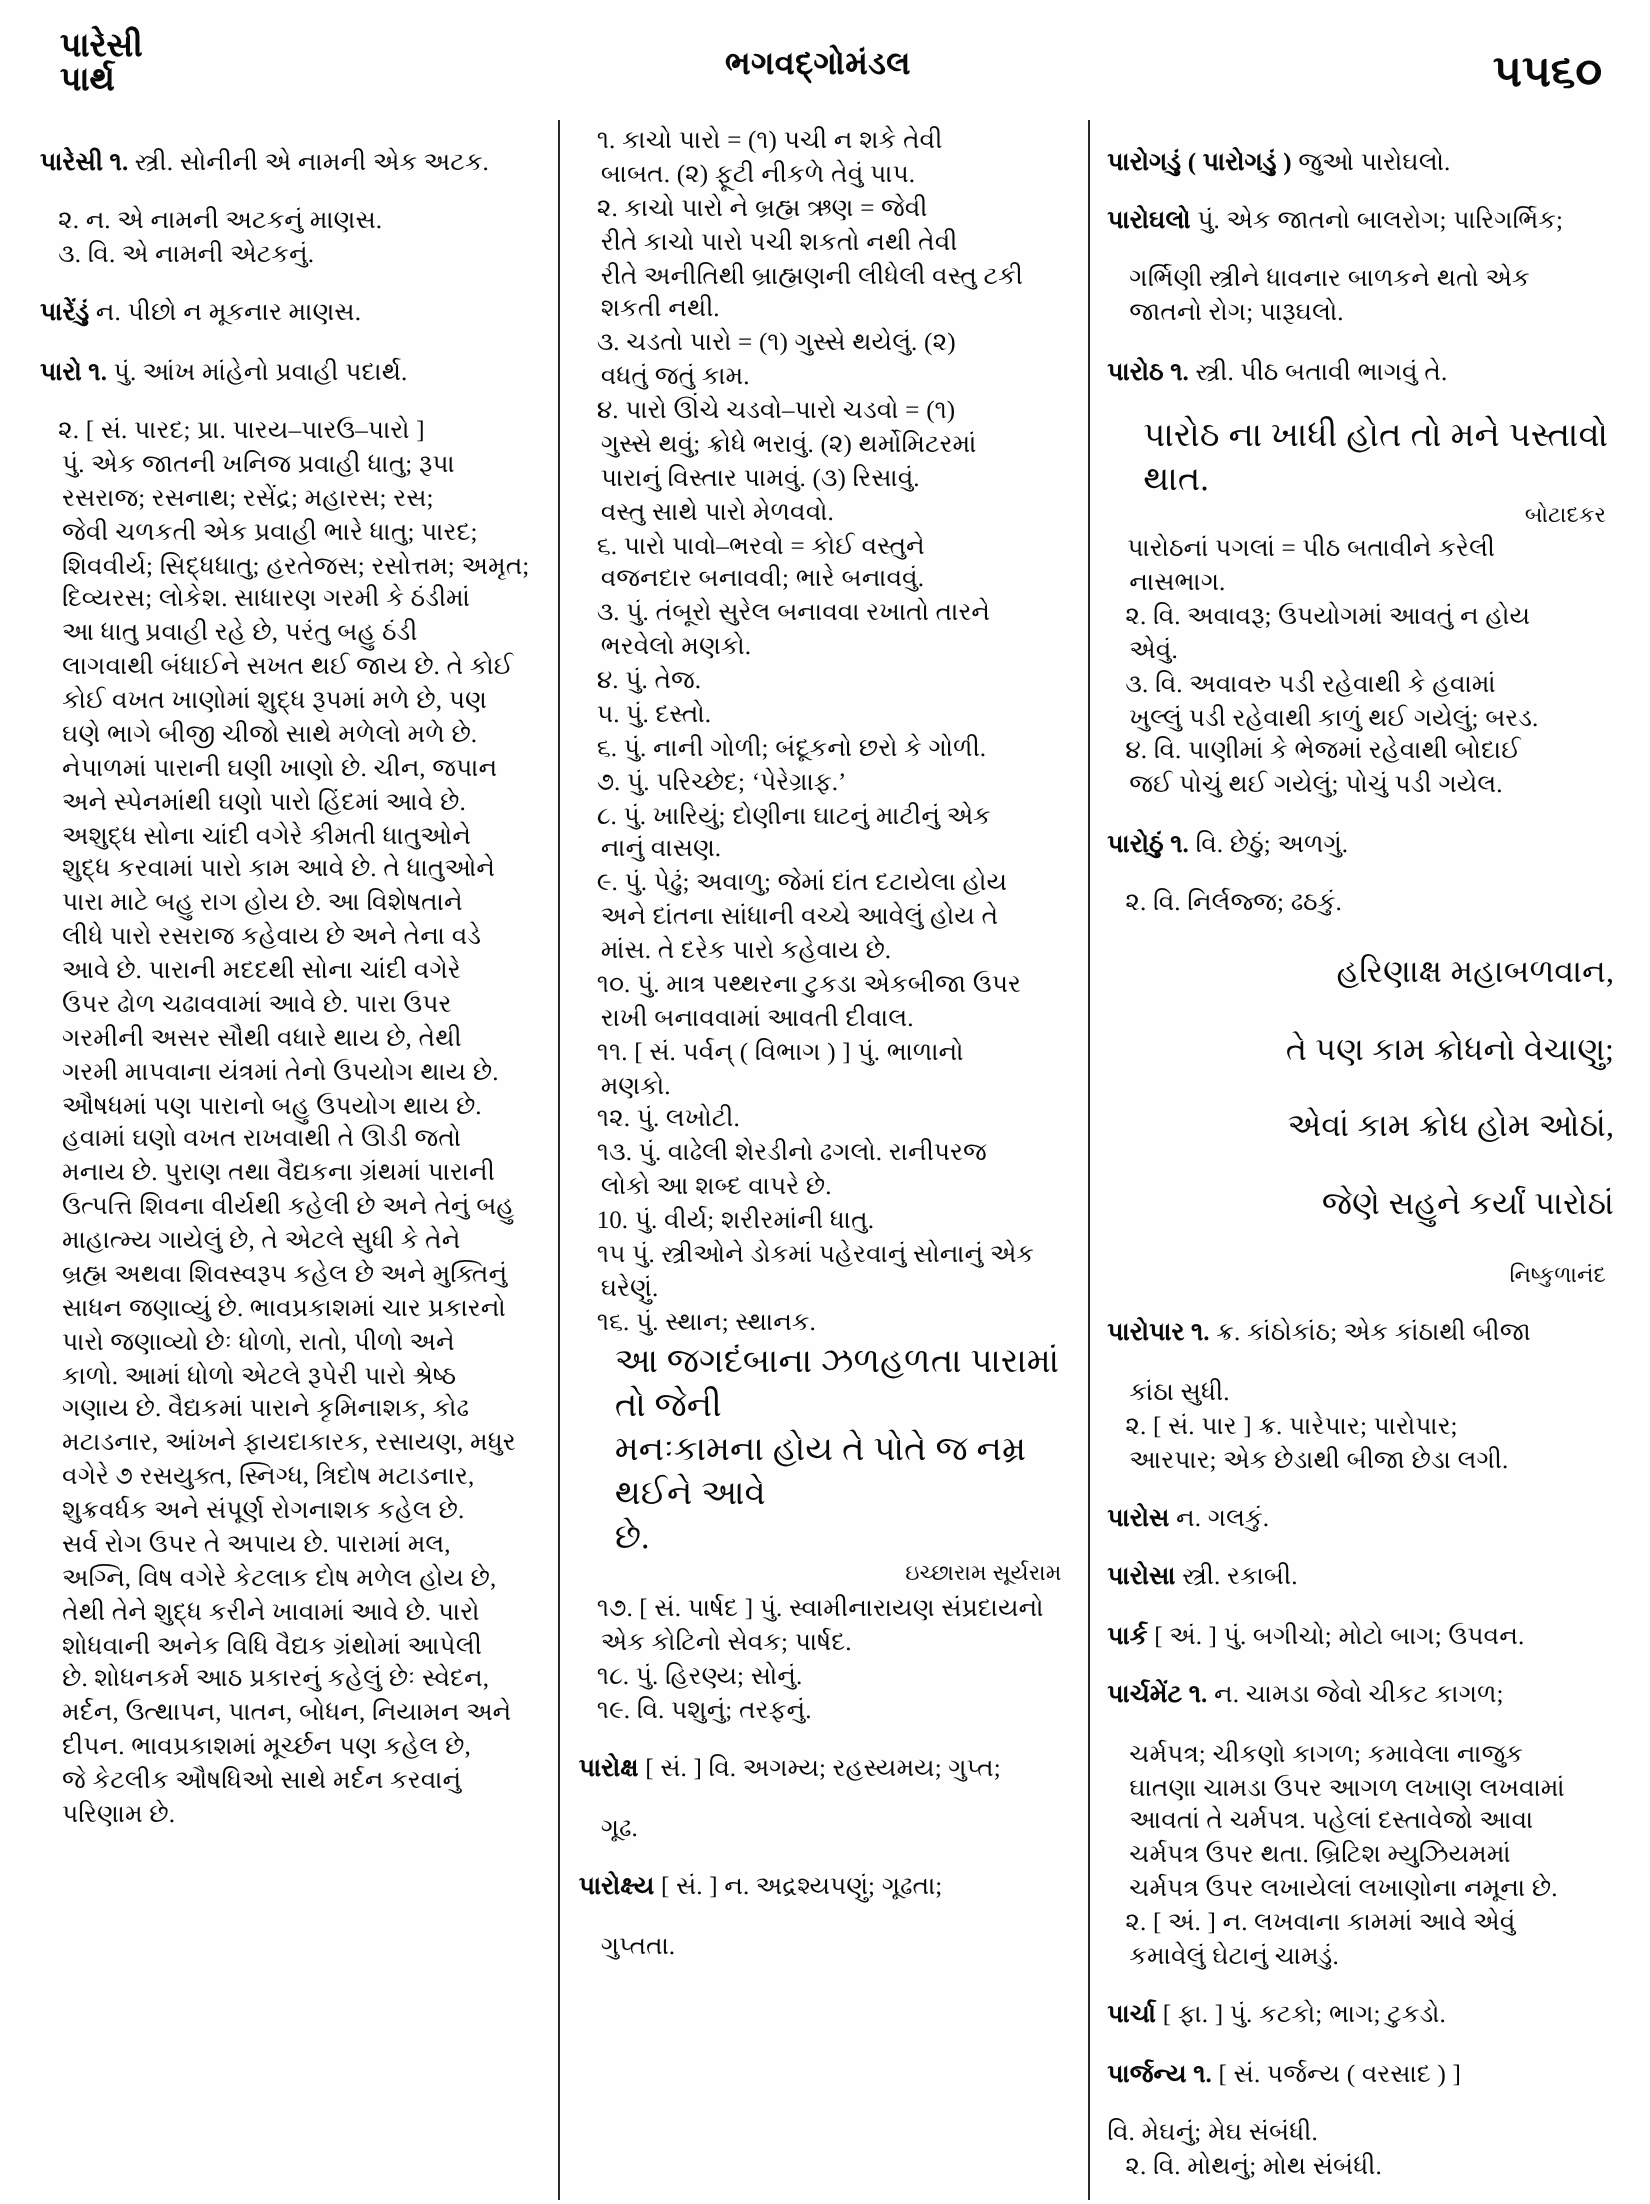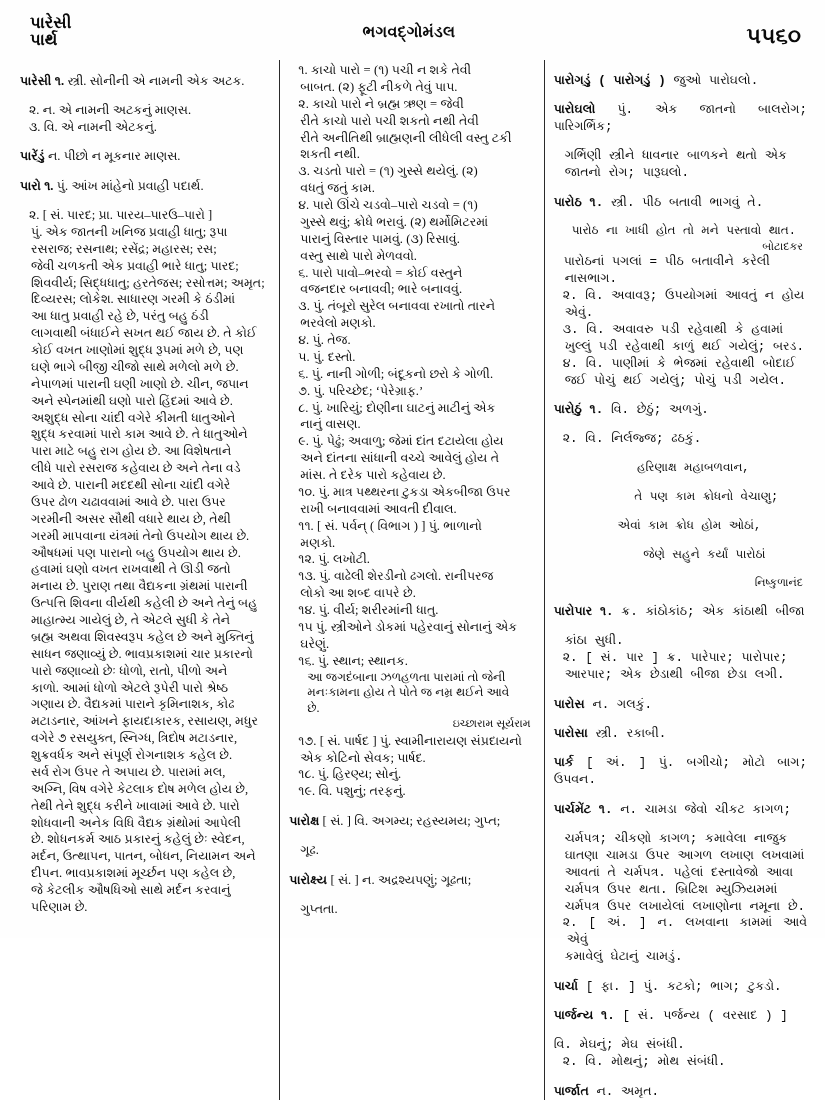--- a/index.html
+++ b/index.html
@@ -66,21 +66,21 @@
     text-align: justify;
     text-justify: inter-word;
     word-spacing: .2px;
     -webkit-hyphens: none;
     hyphens: none;
   }
   .col.rule-right {
     border-right: 1px solid #2a2a2a;
   }
   .col:first-child { padding-left: 4px; }
-  .col:last-child { padding-right: 2px; font-family: Liberation Mono, monospace; }
+  .col:last-child { padding-right: 2px; }
 
   
   .entry {
     margin: 2px 0 1px 0;
     text-indent: 0;
   }
   .entry + .entry { margin-top: 1.5px; }
 
   
   .hang {
@@ -96,31 +96,31 @@
     padding-left: 0;
   }
   .cont {
     margin: 0;
     padding-left: 11px;
   }
   .indent1 { padding-left: 14px; }
 
   
   .quote {
-    font-size: 12px;
+    font-size: 17px;
     line-height: 1.3;
     margin: 0;
     padding-left: 18px;
     text-align: left;
   }
   .verse {
-    font-size: 12px;
+    font-size: 16px;
     line-height: 1.42;
     margin: 0;
-    text-align: center;
+    text-align: right;
   }
   .verse .v1 { padding-left: 26px; }
   .verse .v2 { padding-left: 52px; }
   .verse .v3 { padding-left: 18px; }
   .verse .v4 { padding-left: 48px; }
   .attrib {
     font-size: 11.1px;
     text-align: right;
     margin: 0;
     padding-right: 4px;
@@ -223,21 +223,21 @@
           <p class="sense">૯. પું. પેઢું; અવાળુ; જેમાં દાંત દટાયેલા હોય</p>
           <p class="cont">અને દાંતના સાંધાની વચ્ચે આવેલું હોય તે</p>
           <p class="cont">માંસ. તે દરેક પારો કહેવાય છે.</p>
           <p class="sense">૧૦. પું. માત્ર પથ્થરના ટુકડા એકબીજા ઉપર</p>
           <p class="cont">રાખી બનાવવામાં આવતી દીવાલ.</p>
           <p class="sense">૧૧. [ સં. પર્વન્ ( વિભાગ ) ] પું. ભાળાનો</p>
           <p class="cont">મણકો.</p>
           <p class="sense">૧૨. પું. લખોટી.</p>
           <p class="sense">૧૩. પું. વાઢેલી શેરડીનો ઢગલો. રાનીપરજ</p>
           <p class="cont">લોકો આ શબ્દ વાપરે છે.</p>
-          <p class="sense">૧૪. પું. વીર્ય; શરીરમાંની ધાતુ.</p>
+          <p class="sense">10. પું. વીર્ય; શરીરમાંની ધાતુ.</p>
           <p class="sense">૧૫ પું. સ્ત્રીઓને ડોકમાં પહેરવાનું સોનાનું એક</p>
           <p class="cont">ઘરેણું.</p>
           <p class="sense">૧૬. પું. સ્થાન; સ્થાનક.</p>
           <div>
             <p class="quote">આ જગદંબાના ઝળહળતા પારામાં તો જેની</p>
             <p class="quote">મનઃકામના હોય તે પોતે જ નમ્ર થઈને આવે</p>
             <p class="quote">છે.</p>
             <p class="attrib">ઇચ્છારામ સૂર્યરામ</p>
           </div>
         </div>

